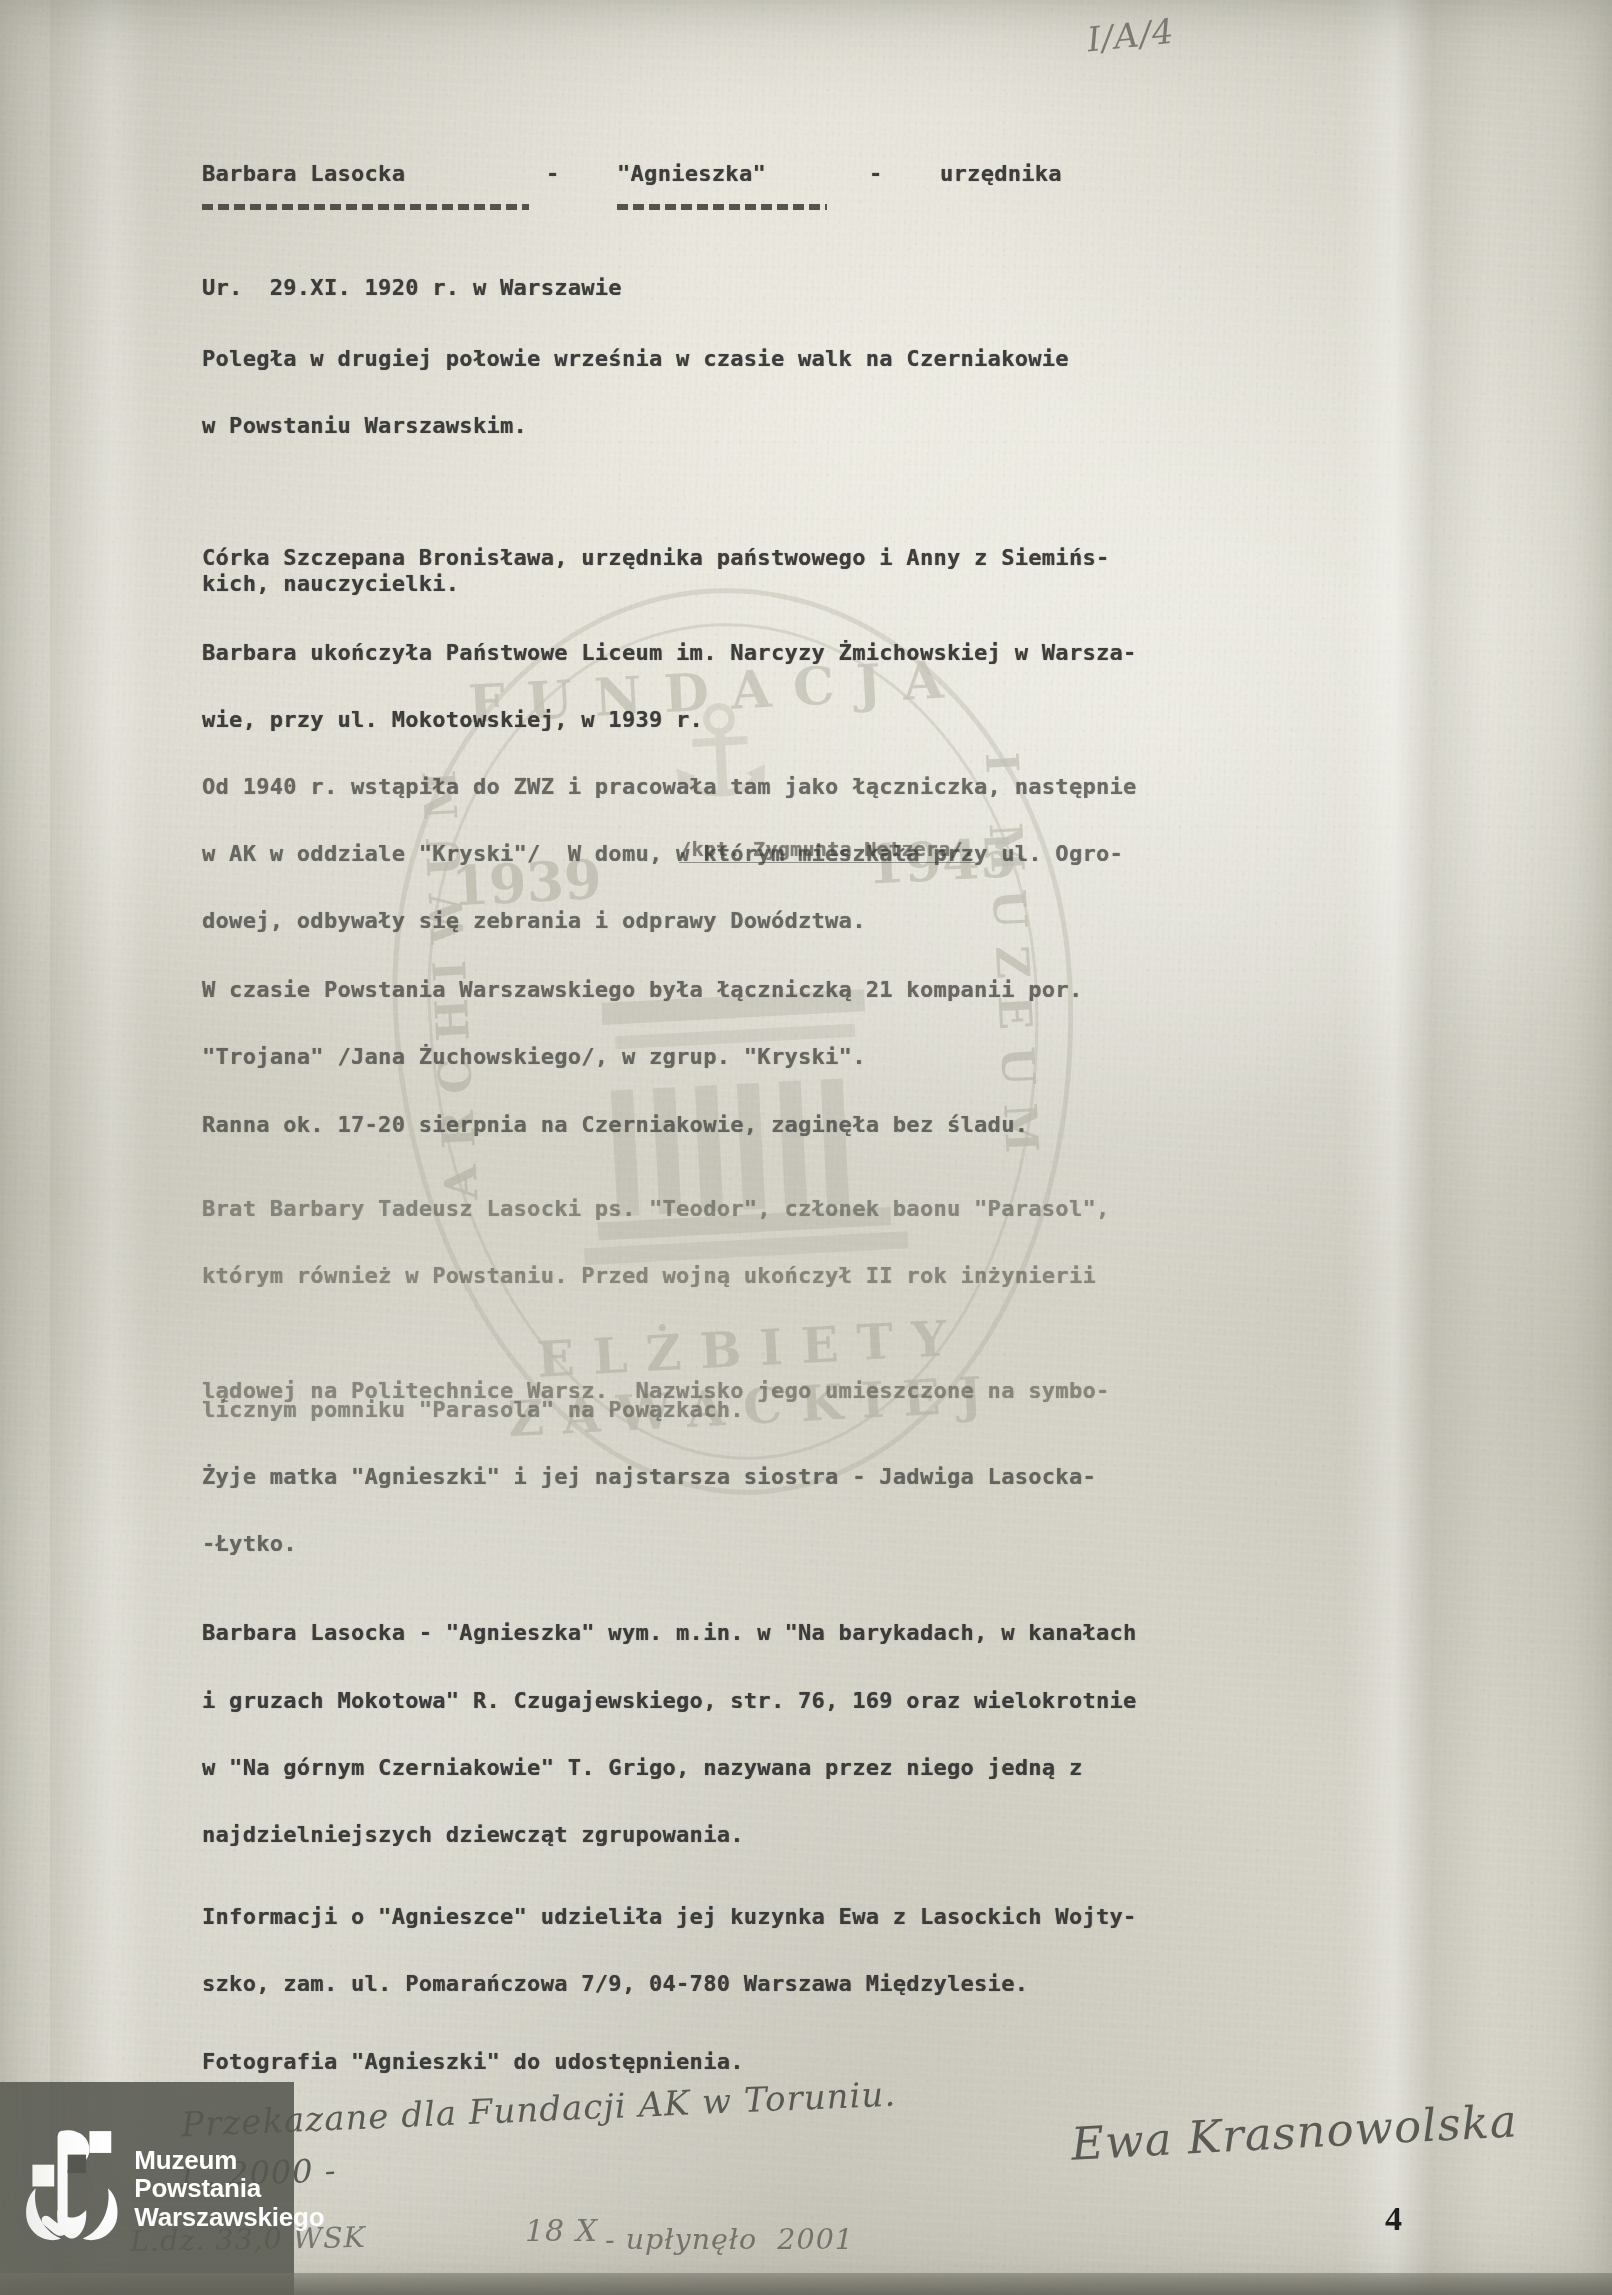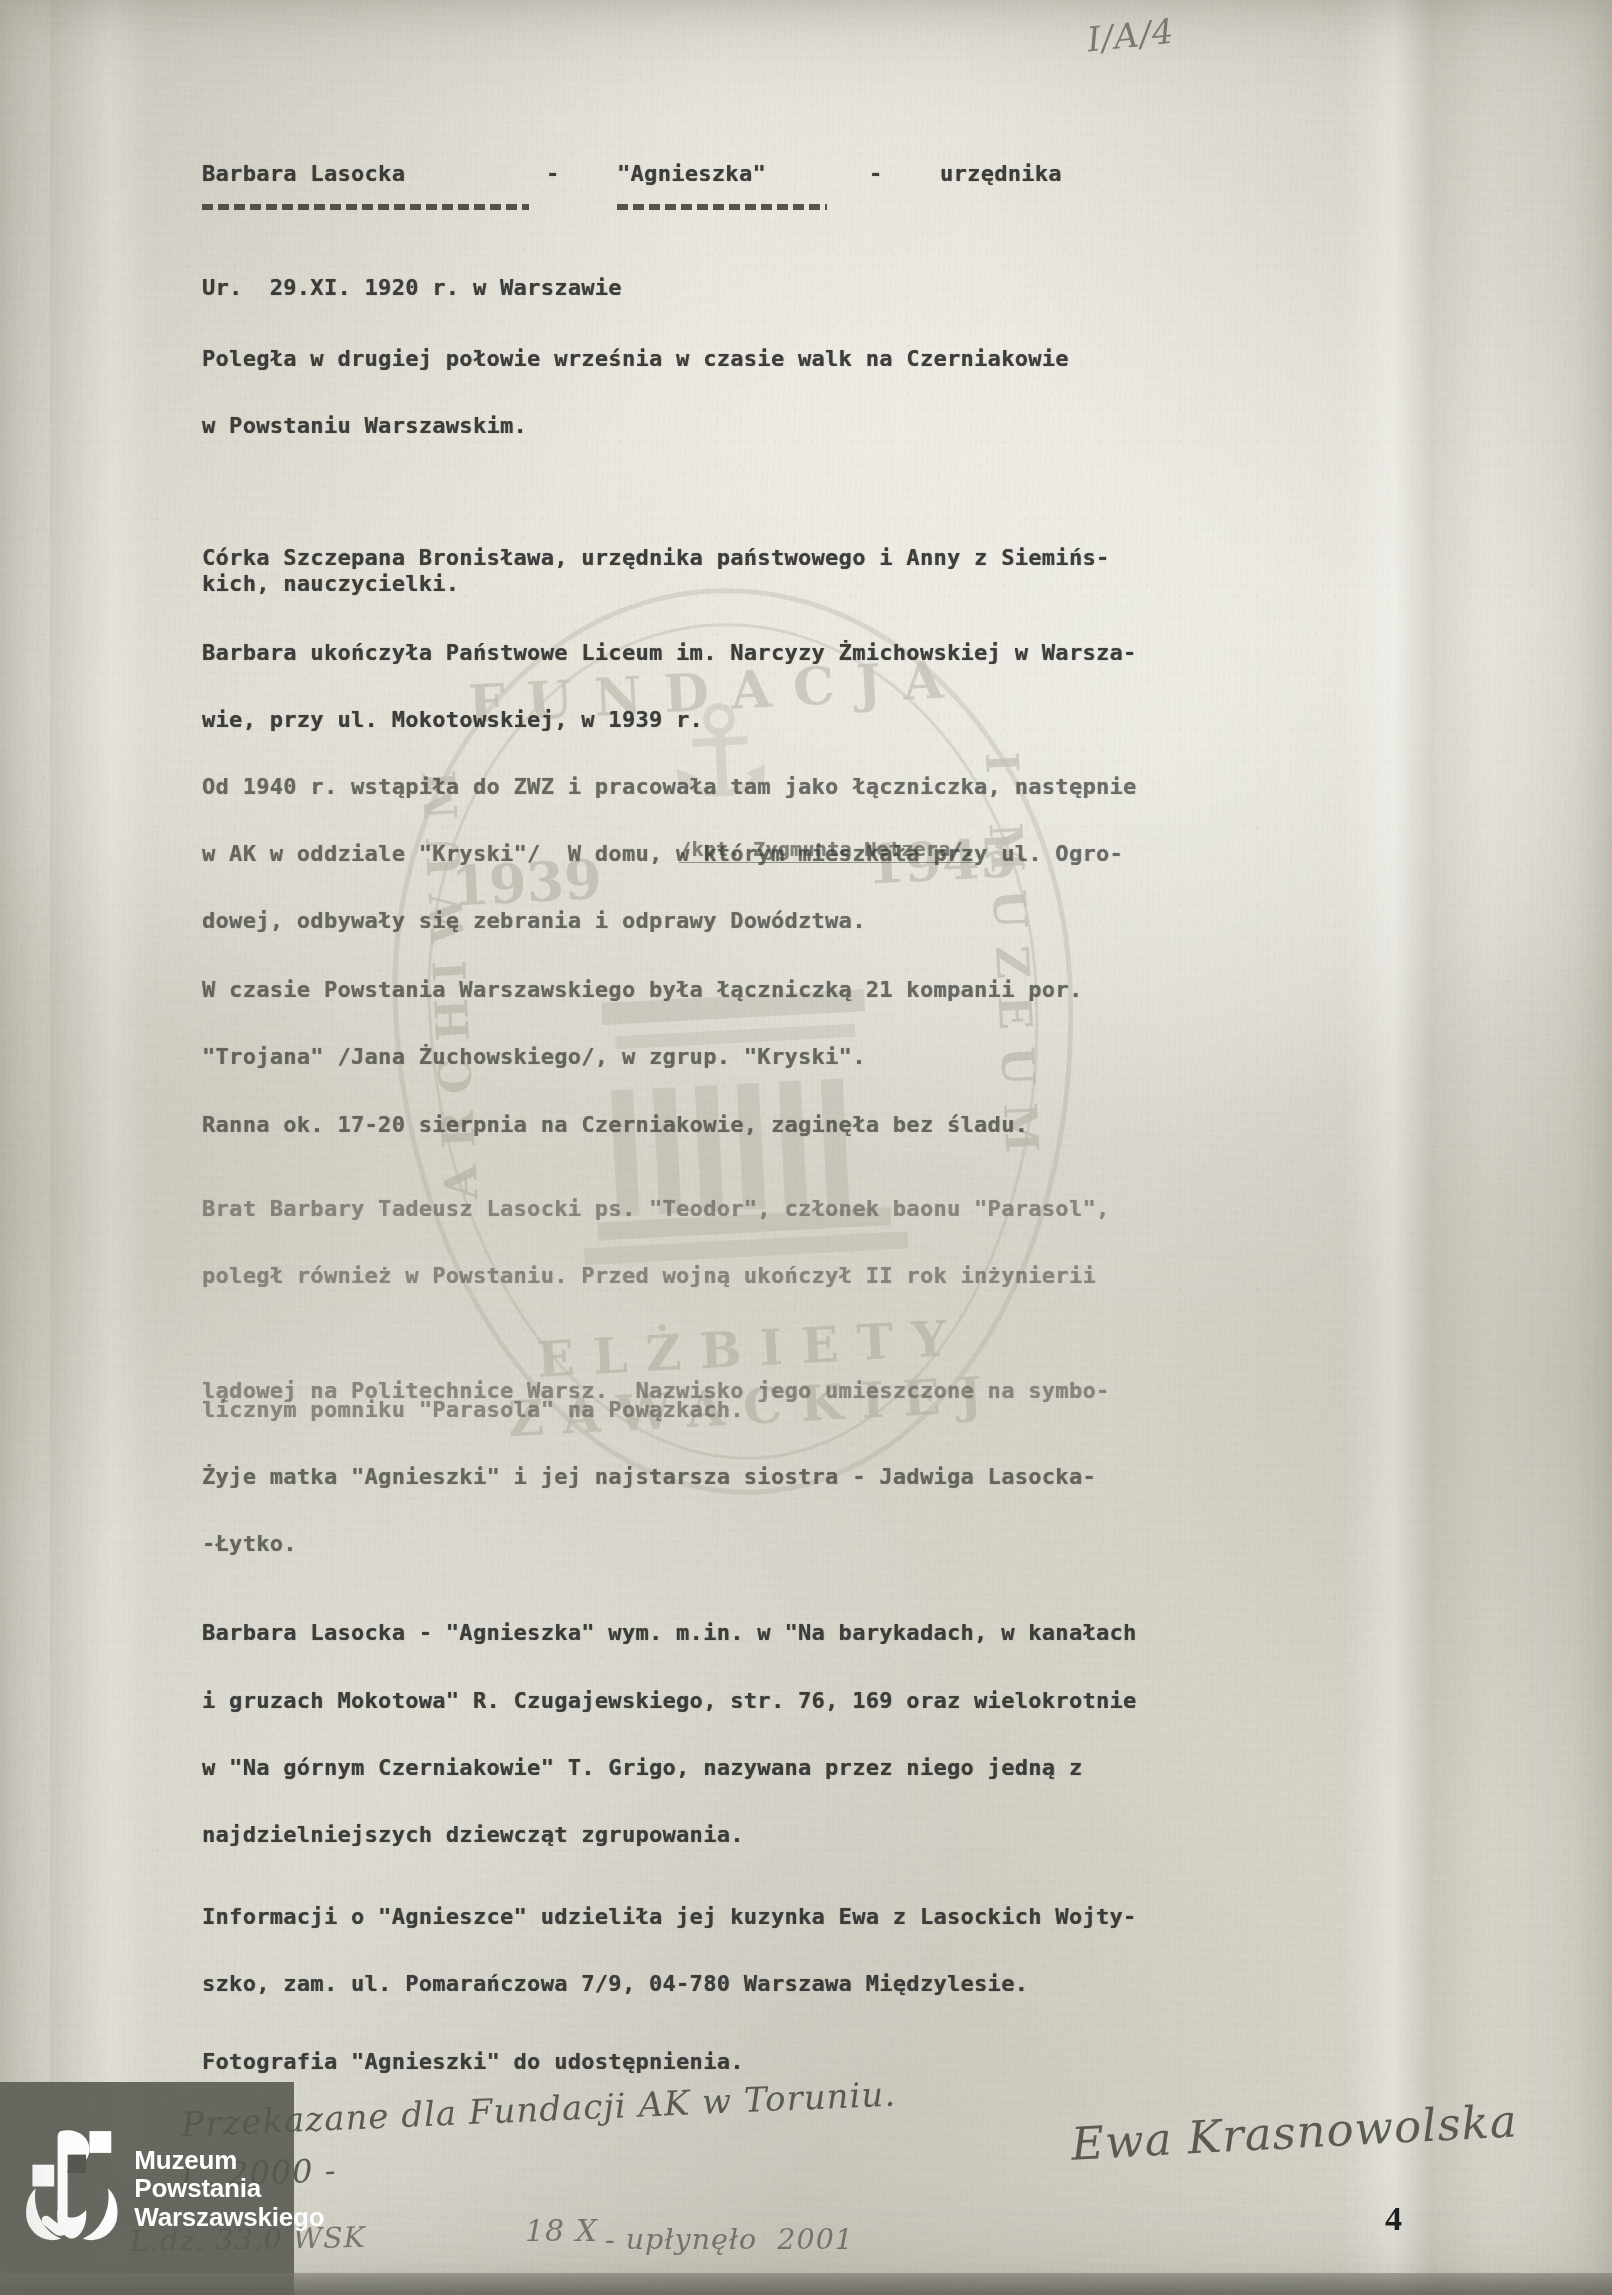--- a/index.html
+++ b/index.html
@@ -242,21 +242,21 @@
       <span class="u">/kpt. Zygmunta Netzera/.</span>
     </div>
     <div class="tl light" style="left:202px;top:841px;">w AK w oddziale "Kryski"/  W domu, w którym mieszkała przy ul. Ogro-</div>
     <div class="tl light" style="left:202px;top:908px;">dowej, odbywały się zebrania i odprawy Dowództwa.</div>
 
     <div class="tl light" style="left:202px;top:977px;">W czasie Powstania Warszawskiego była łączniczką 21 kompanii por.</div>
     <div class="tl light" style="left:202px;top:1044px;">"Trojana" /Jana Żuchowskiego/, w zgrup. "Kryski".</div>
     <div class="tl light" style="left:202px;top:1112px;">Ranna ok. 17-20 sierpnia na Czerniakowie, zaginęła bez śladu.</div>
 
     <div class="tl faded" style="left:202px;top:1196px;">Brat Barbary Tadeusz Lasocki ps. "Teodor", członek baonu "Parasol",</div>
-    <div class="tl faded" style="left:202px;top:1263px;">poległ również w Powstaniu. Przed wojną ukończył II rok inżynierii</div>
+    <div class="tl faded" style="left:202px;top:1263px;">którym również w Powstaniu. Przed wojną ukończył II rok inżynierii</div>
     <div class="tl faded" style="left:202px;top:1378px;">lądowej na Politechnice Warsz.  Nazwisko jego umieszczone na symbo-</div>
     <div class="tl faded" style="left:202px;top:1397px;">licznym pomniku "Parasola" na Powązkach.</div>
 
     <div class="tl light" style="left:202px;top:1464px;">Żyje matka "Agnieszki" i jej najstarsza siostra - Jadwiga Lasocka-</div>
     <div class="tl light" style="left:202px;top:1531px;">-Łytko.</div>
 
     <div class="tl" style="left:202px;top:1620px;">Barbara Lasocka - "Agnieszka" wym. m.in. w "Na barykadach, w kanałach</div>
     <div class="tl" style="left:202px;top:1688px;">i gruzach Mokotowa" R. Czugajewskiego, str. 76, 169 oraz wielokrotnie</div>
     <div class="tl" style="left:202px;top:1755px;">w "Na górnym Czerniakowie" T. Grigo, nazywana przez niego jedną z</div>
     <div class="tl" style="left:202px;top:1822px;">najdzielniejszych dziewcząt zgrupowania.</div>

